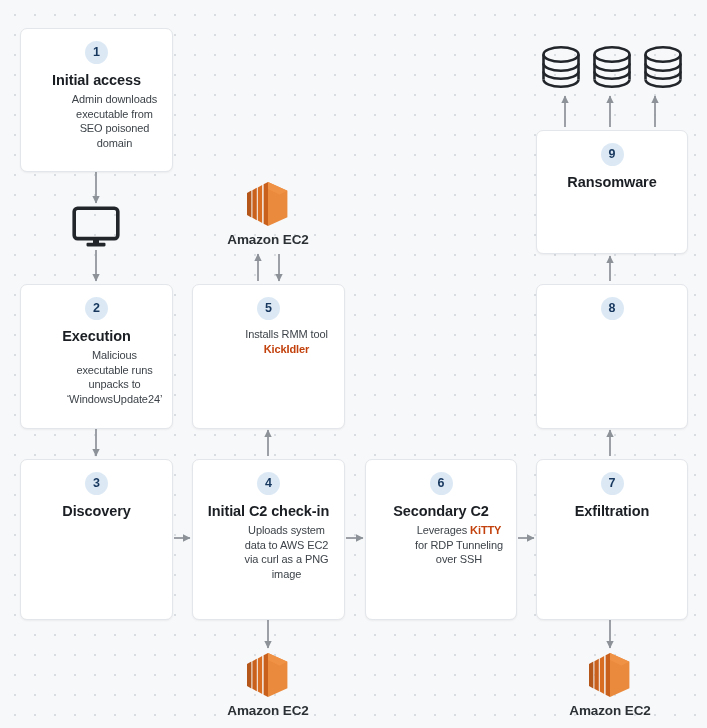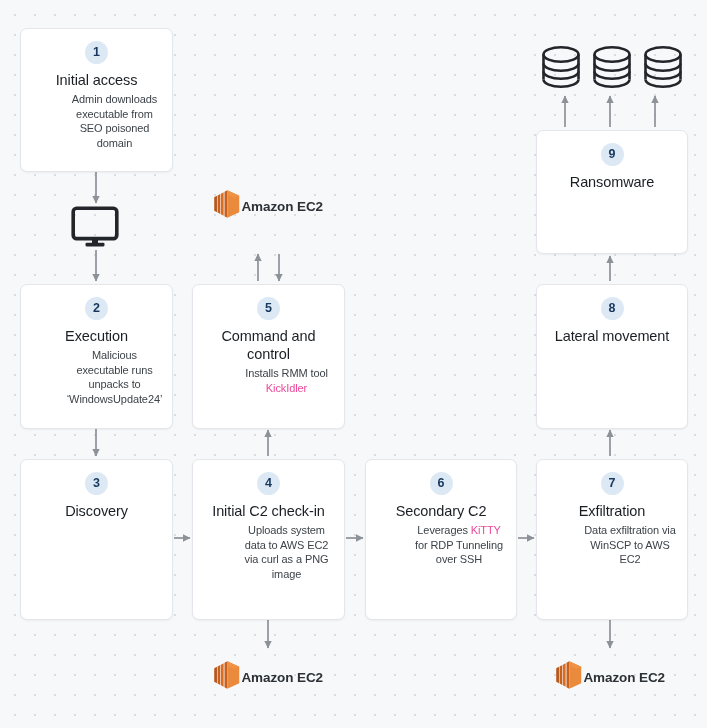--- a/index.html
+++ b/index.html
@@ -56,44 +56,44 @@
     font-size: 12.5px;
     font-weight: 700;
     line-height: 23px;
     text-align: center;
     margin-bottom: 7px;
     flex: none;
   }
 
   .node-title {
     font-size: 14.5px;
-    font-weight: 400;
+    font-weight: 700;
     color: #1b1f24;
     line-height: 1.25;
     margin-bottom: 3px;
     letter-spacing: -0.1px;
   }
 
   .node-desc {
     font-size: 11px;
     color: #3d4349;
     line-height: 1.32;
     letter-spacing: -0.1px;
     margin-left: 36px;
   }
   .node-desc b {
-    font-weight: 400;
-    color: #ec4899;
+    font-weight: 700;
+    color: #c2410c;
   }
 
   
   .icon-group {
     position: absolute;
     display: flex;
-    flex-direction: row;
+    flex-direction: column;
     align-items: center;
   }
   .icon-caption {
     font-size: 13.5px;
     font-weight: 700;
     color: #2c3136;
     margin-top: 4px;
     letter-spacing: -0.1px;
     white-space: nowrap;
   }
@@ -170,21 +170,20 @@
   </div>
 
   <div class="node" style="left:192px; top:459px; width:153px; height:161px;">
     <div class="badge">4</div>
     <div class="node-title">Initial C2 check-in</div>
     <div class="node-desc">Uploads system data to AWS EC2 via curl as a PNG image</div>
   </div>
 
   <div class="node" style="left:192px; top:284px; width:153px; height:145px;">
     <div class="badge">5</div>
-    <div class="node-title">Command and control</div>
     <div class="node-desc"><span>Installs RMM tool </span><b>KickIdler</b><span></span></div>
   </div>
 
   <div class="icon-group" style="left:213px; top:180px; width:110px;">
     <svg class="svg-icon" width="46" height="48" viewBox="0 0 46 48" xmlns="http://www.w3.org/2000/svg">
       <polygon points="2,13 6.4,10.6 6.4,37.4 2,35" fill="#b5561a"></polygon>
       <polygon points="7.4,10.2 11.8,7.8 11.8,40.2 7.4,37.8" fill="#c9611d"></polygon>
       <polygon points="12.8,7.4 17.2,5 17.2,43 12.8,40.6" fill="#d96e22"></polygon>
       <polygon points="18.6,4.3 23,1.9 23,46.1 18.6,43.7" fill="#c9611d"></polygon>
       <polygon points="23,1.9 42.4,10.8 42.4,37.2 23,46.1" fill="#ea8a3d"></polygon>
@@ -195,26 +194,24 @@
 
   <div class="node" style="left:365px; top:459px; width:152px; height:161px;">
     <div class="badge">6</div>
     <div class="node-title">Secondary C2</div>
     <div class="node-desc"><span>Leverages </span><b>KiTTY</b><span> for RDP Tunneling over SSH</span></div>
   </div>
 
   <div class="node" style="left:536px; top:459px; width:152px; height:161px;">
     <div class="badge">7</div>
     <div class="node-title">Exfiltration</div>
-    <div class="node-desc">Data exfiltration via WinSCP to AWS EC2</div>
   </div>
 
   <div class="node" style="left:536px; top:284px; width:152px; height:145px;">
     <div class="badge">8</div>
-    <div class="node-title">Lateral movement</div>
   </div>
 
   <div class="node" style="left:536px; top:130px; width:152px; height:124px;">
     <div class="badge">9</div>
     <div class="node-title">Ransomware</div>
   </div>
 
   <div class="icon-group" style="left:540px; top:44px; width:144px; flex-direction:row; justify-content:space-between;">
     <svg class="svg-icon" width="42" height="46" viewBox="0 0 42 46" xmlns="http://www.w3.org/2000/svg">
       <g fill="none" stroke="#22262b" stroke-width="2.6">

